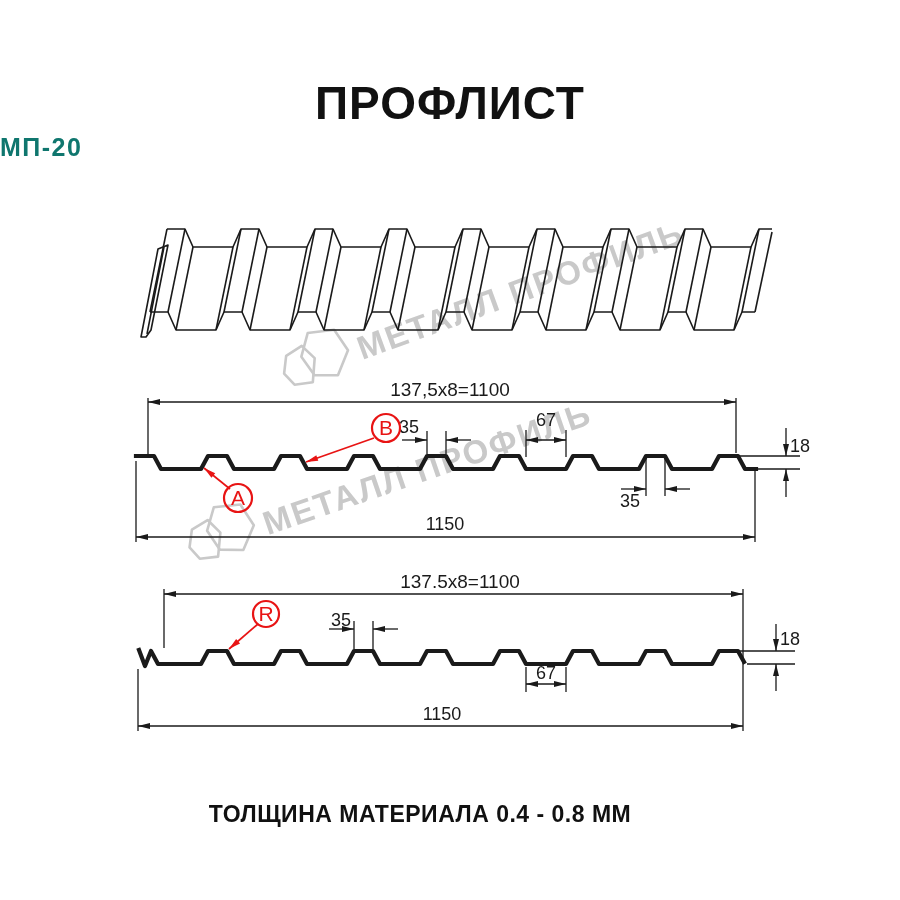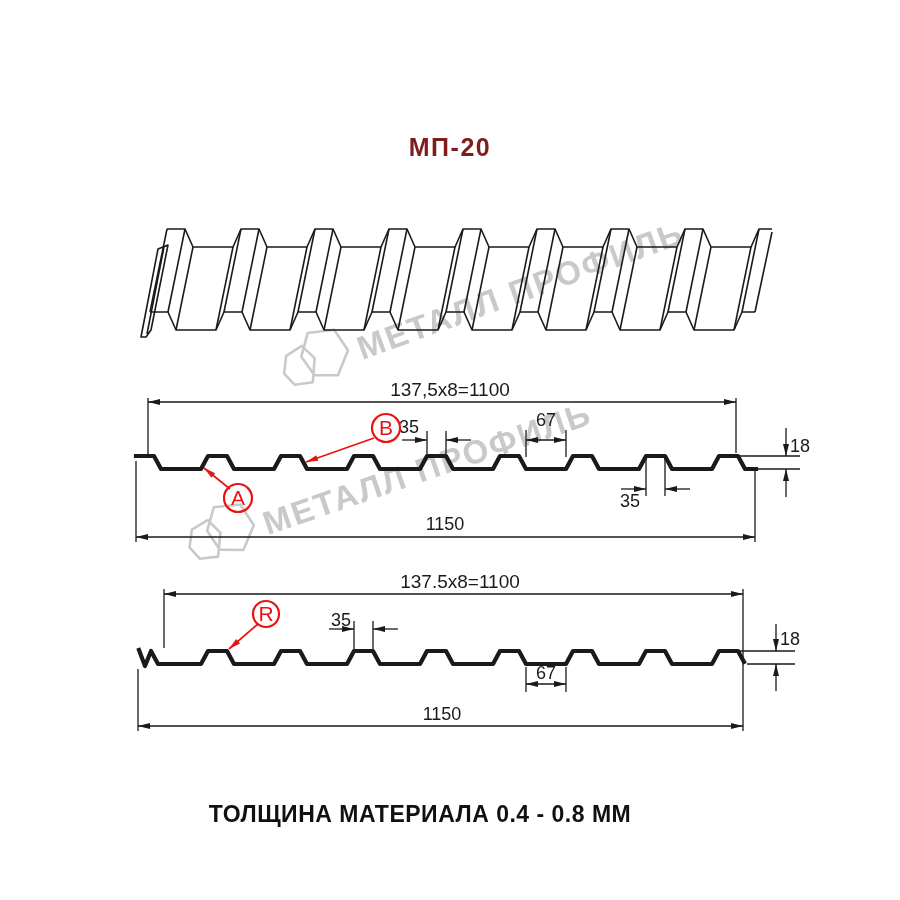--- a/index.html
+++ b/index.html
@@ -1,42 +1,43 @@
 <!DOCTYPE html>
 <html style="--line: #1a1a1a; --red: #e81414; --wm: #c9c9c9;"><head>
 <meta charset="utf-8">
 <style>
   :root { --line:#1a1a1a; --red:#e81414; --wm:#c9c9c9; }
   html,body{margin:0;padding:0;background:#fff;}
   #stage{position:relative;width:900px;height:900px;background:#fff;overflow:hidden;
          font-family:"Liberation Sans",sans-serif;}
   .title{position:absolute;top:76px;left:0;width:900px;text-align:center;
          font-size:46px;font-weight:700;color:#111;letter-spacing:1px;}
-  .subtitle{position:absolute;top:133px;left:0;width:900px;text-align:center;
-         font-size:25px;font-weight:700;color:#7f1d1d;letter-spacing:1.5px;}
+  .subtitle{position:absolute;top:133px;left:0;width:900px;
+         font-size:25px;font-weight:700;color:#0f766e;letter-spacing:1.5px;}
   .footer{position:absolute;top:801px;left:0;width:840px;text-align:center;
          font-size:23px;font-weight:700;color:#111;letter-spacing:.5px;}
   svg{position:absolute;left:0;top:0;}
   .thick{stroke:var(--line);stroke-width:4.2;fill:none;stroke-linejoin:round;stroke-linecap:square;}
   .thin{stroke:var(--line);stroke-width:1.3;fill:none;}
   .p3d{stroke:var(--line);stroke-width:1.6;fill:none;stroke-linejoin:round;}
   .dimtext{font-family:"Liberation Sans",sans-serif;font-size:18px;fill:var(--line);}
   .spantext{font-size:19px;}
   .redln{stroke:var(--red);stroke-width:1.7;fill:none;}
   .redcirc{stroke:var(--red);stroke-width:2.2;fill:none;}
   .redtext{font-family:"Liberation Sans",sans-serif;font-size:21px;fill:var(--red);}
   .wmtext{font-family:"Liberation Sans",sans-serif;font-size:33px;font-weight:700;
           fill:var(--wm);letter-spacing:2px;}
   .wmlogo{stroke:var(--wm);stroke-width:2.6;fill:none;stroke-linejoin:round;}
 </style>
 </head>
 <body>
 
 <div id="stage">
 
+  <div class="title">ПРОФЛИСТ</div>
   <div class="subtitle">МП-20</div>
   <div class="footer">ТОЛЩИНА МАТЕРИАЛА 0.4 - 0.8 ММ</div>
 
   <svg width="900" height="900" viewBox="0 0 900 900">
     <defs>
       <marker id="mA" markerUnits="userSpaceOnUse" markerWidth="14" markerHeight="8" refX="13" refY="4" orient="auto-start-reverse">
         <path d="M13,4 L1,1 L1,7 Z" fill="var(--line)"></path>
       </marker>
       <marker id="mR" markerUnits="userSpaceOnUse" markerWidth="14" markerHeight="8" refX="13" refY="4" orient="auto">
         <path d="M13,4 L1,1 L1,7 Z" fill="var(--red)"></path>

